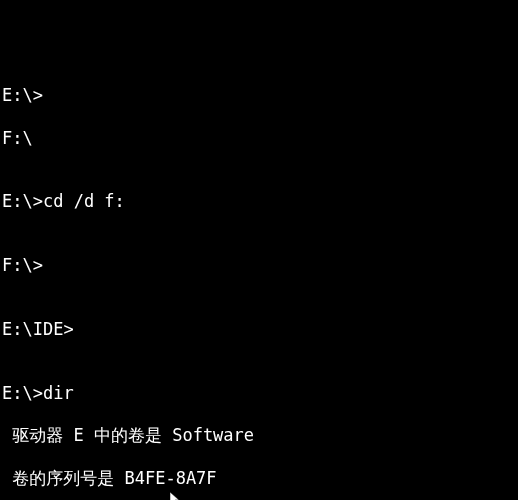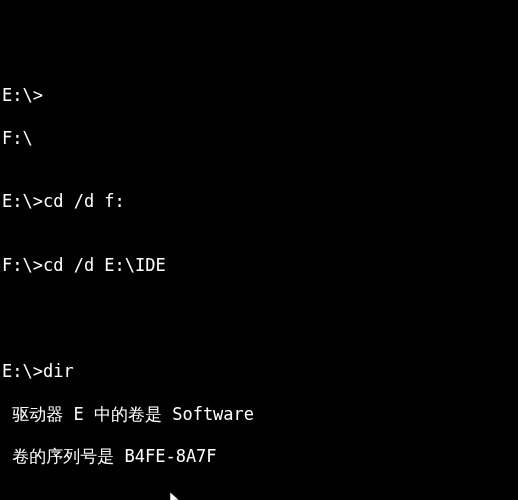--- a/index.html
+++ b/index.html
@@ -29,23 +29,23 @@
 </head>
 <body>
 
 
 
 <div class="prompt-line"><span>E:\&gt;</span></div>
 <span class="line">F:\</span>
 <span class="line"></span>
 <div class="prompt-line"><span>E:\&gt;</span><span>cd /d f:</span></div>
 <span class="line"></span>
-<div class="prompt-line"><span>F:\&gt;</span><span>cd /d E:\IDE</span></div>
+<div class="prompt-line"><span>F:\&gt;</span></div>
 <span class="line"></span>
-<div class="prompt-line"></div>
+<div class="prompt-line"><span>E:\IDE&gt;</span></div>
 <span class="line"></span>
 <div class="prompt-line"><span>E:\&gt;</span><span>dir</span></div>
 <span class="line"> 驱动器 E 中的卷是 Software</span>
 <span class="line"> 卷的序列号是 B4FE-8A7F</span>
 <span class="line"></span>
 
 <span class="line"></span>
 
 
 

